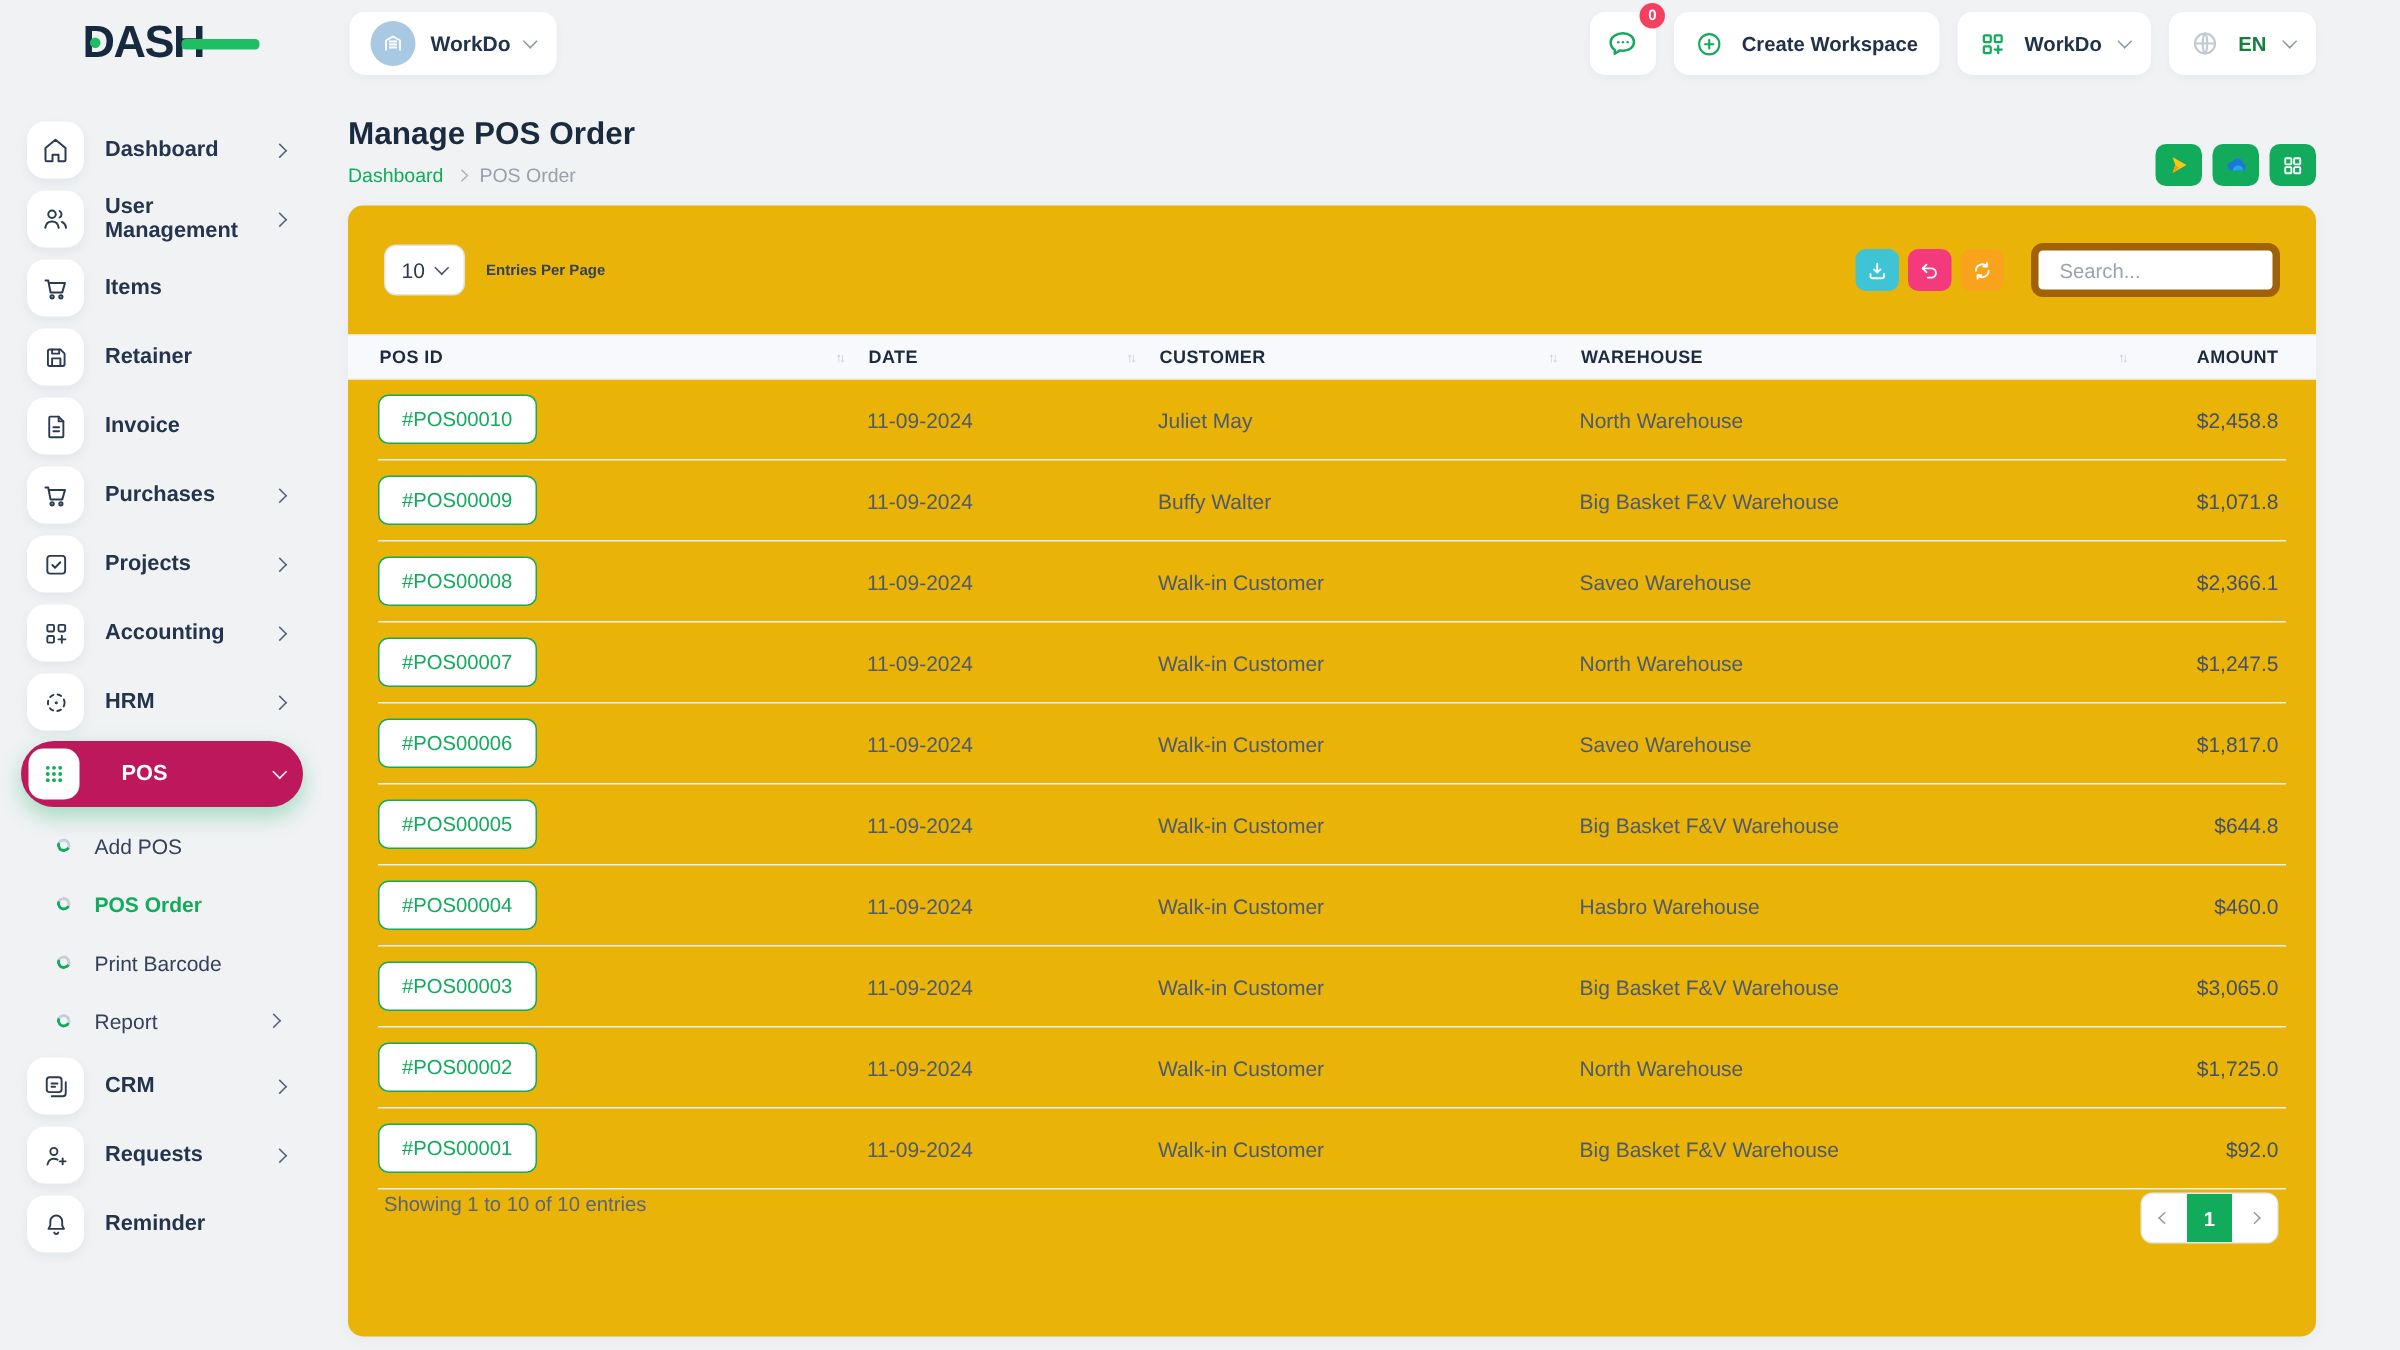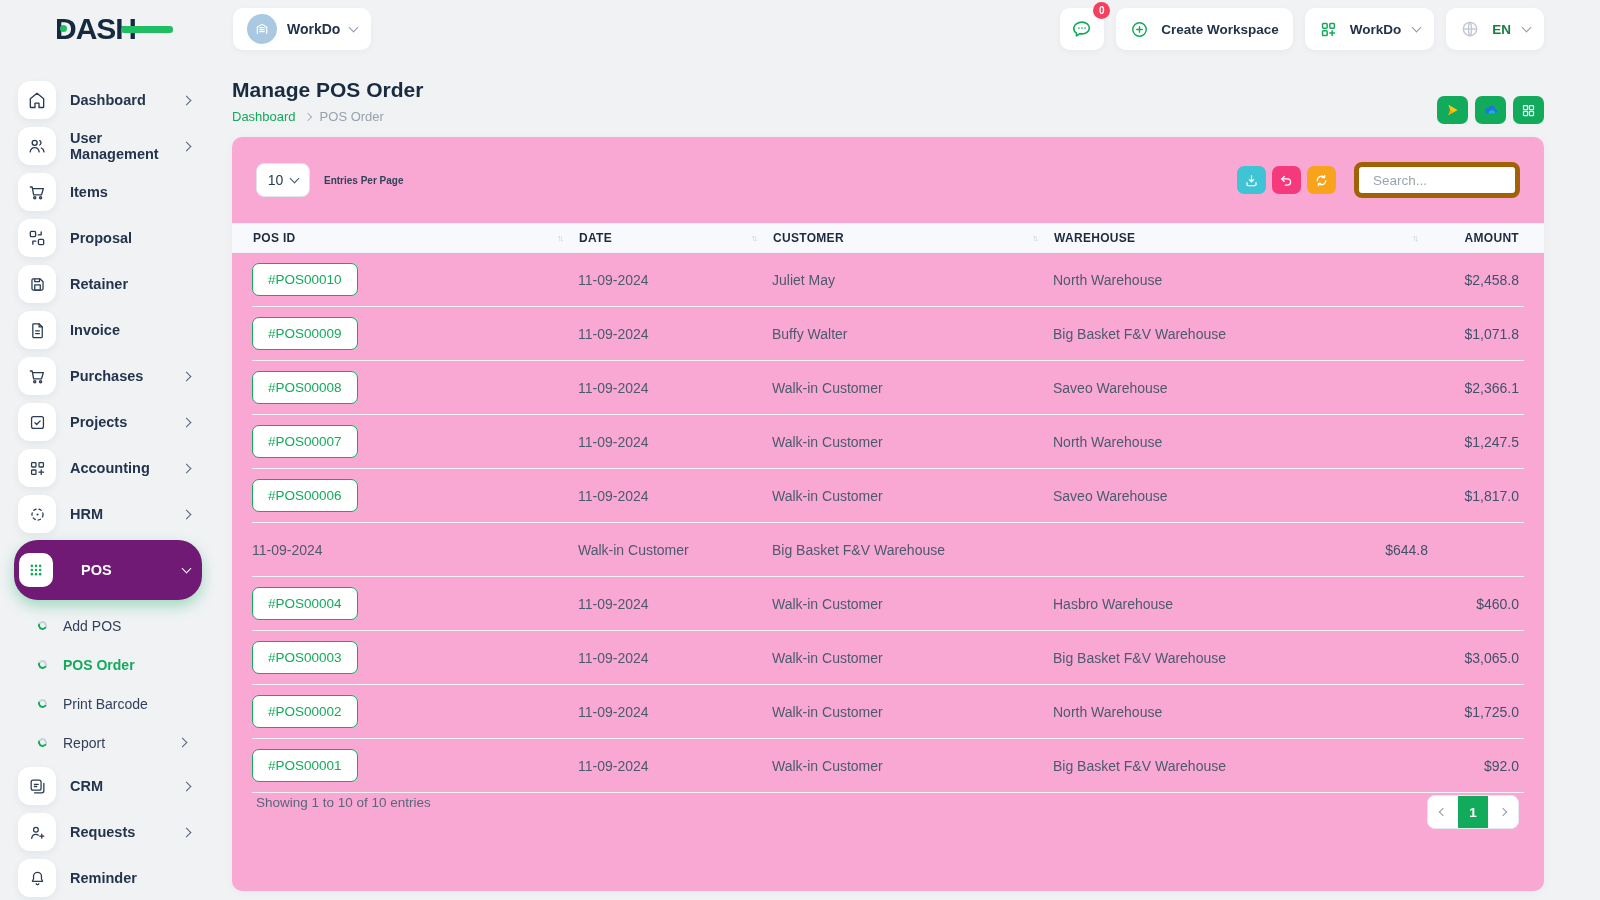--- a/index.html
+++ b/index.html
@@ -59,22 +59,22 @@
     cursor: pointer; gap: 14px; padding-left: 4px;
   }
   .side-ico {
     width: 38px; height: 38px; background: #fff; border-radius: 12px; flex: 0 0 auto;
     display: flex; align-items: center; justify-content: center; color: #2a3b52;
     box-shadow: 0 3px 8px rgba(25,45,70,0.06);
   }
   .side-label { font-size: 14.5px; font-weight: 600; color: #24344d; flex: 1; }
   .side-item .chev { margin-right: 12px; border-color: #55627a; }
   .side-item.active {
-    background: #701a75; border-radius: 24px; margin-left: 0; padding-left: 5px;
-    box-shadow: 0 6px 14px rgba(18,171,92,0.35); height: 60px; gap: 28px;
+    background: #be185d; border-radius: 24px; margin-left: 0; padding-left: 5px;
+    box-shadow: 0 6px 14px rgba(18,171,92,0.35); height: 44px; gap: 28px;
   }
   .side-item.active .side-ico { width: 34px; height: 34px; border-radius: 10px; box-shadow: none; }
   .side-item.active .side-label { color: #fff; }
   .side-item.active .chev { border-color: #fff; }
   .sub-list { margin: 2px 0 4px 0; }
   .sub-item { display: flex; align-items: center; height: 39px; gap: 16px; padding-left: 24px; cursor: pointer; }
   .sub-bullet {
     width: 9px; height: 9px; border-radius: 50%; flex: 0 0 auto;
     border: 2px solid #c7cfd9; border-bottom-color: #12ab5c; border-left-color: #12ab5c;
     transform: rotate(-20deg);
@@ -92,21 +92,21 @@
   .crumb-sep { width: 6px; height: 6px; border-right: 1.6px solid #aab3bf; border-bottom: 1.6px solid #aab3bf; transform: rotate(-45deg); }
   .crumb-current { color: #97a1ae; }
   .integration-btns { display: flex; gap: 7px; }
   .int-btn {
     width: 31px; height: 28px; border-radius: 7px; background: #12ab5c; border: none;
     display: flex; align-items: center; justify-content: center; cursor: pointer;
   }
 
   
   .card {
-    margin-top: 13px; background: #f9a8d4; border-radius: 10px; height: 754px;
+    margin-top: 13px; background: #eab308; border-radius: 10px; height: 754px;
     box-shadow: 0 2px 10px rgba(25,45,70,0.04); display: flex; flex-direction: column;
     padding: 24px 0 0 0;
   }
   .controls { display: flex; align-items: center; padding: 2px 24px 0 24px; height: 36px; }
   .entries-select {
     width: 54px; height: 34px; border: 1px solid #dfe4eb; border-radius: 8px; background: #fff;
     display: flex; align-items: center; justify-content: center; gap: 8px; cursor: pointer;
     font-size: 14px; color: #2a3b52; font-weight: 500;
   }
   .entries-select .chev { border-color: #44516a; }
@@ -252,31 +252,20 @@
       <span class="side-ico">
         <svg width="20" height="20" viewBox="0 0 24 24" fill="none" stroke="currentColor" stroke-width="1.6" stroke-linecap="round" stroke-linejoin="round">
             <path d="M4 6h2.2l1.8 9.5h9.4L19.6 8H7"></path>
             <circle cx="9.3" cy="19" r="1.3"></circle>
             <circle cx="16.3" cy="19" r="1.3"></circle>
           </svg>
       </span>
       <span class="side-label">Items</span>
     </div>
 
-    <div class="side-item">
-      <span class="side-ico">
-        <svg width="20" height="20" viewBox="0 0 24 24" fill="none" stroke="currentColor" stroke-width="1.6" stroke-linecap="round" stroke-linejoin="round">
-            <rect x="4" y="4" width="6.3" height="6.3" rx="1.4"></rect>
-            <rect x="13.7" y="13.7" width="6.3" height="6.3" rx="1.4"></rect>
-            <path d="M17 4.6v3.6h-3.6"></path>
-            <path d="M7 19.4v-3.6h3.6"></path>
-          </svg>
-      </span>
-      <span class="side-label">Proposal</span>
-    </div>
 
     <div class="side-item">
       <span class="side-ico">
         <svg width="19" height="19" viewBox="0 0 24 24" fill="none" stroke="currentColor" stroke-width="1.6" stroke-linecap="round" stroke-linejoin="round">
             <path d="M5 6.5A1.5 1.5 0 0 1 6.5 5h9L19 8.5v9a1.5 1.5 0 0 1-1.5 1.5h-11A1.5 1.5 0 0 1 5 17.5z"></path>
             <path d="M8.5 5v3.5h6V5"></path>
             <rect x="8.5" y="12.5" width="7" height="6.5"></rect>
           </svg>
       </span>
       <span class="side-label">Retainer</span>
@@ -538,20 +527,21 @@
 
   <div class="trow">
     <div class="td td-posid"><span class="pos-pill">#POS00006</span></div>
     <div class="td td-date">11-09-2024</div>
     <div class="td td-customer">Walk-in Customer</div>
     <div class="td td-warehouse">Saveo Warehouse</div>
     <div class="td td-amount">$1,817.0</div>
   </div>
 
   <div class="trow">
+    <div class="td td-posid"><span class="pos-pill">#POS00005</span></div>
     <div class="td td-date">11-09-2024</div>
     <div class="td td-customer">Walk-in Customer</div>
     <div class="td td-warehouse">Big Basket F&amp;V Warehouse</div>
     <div class="td td-amount">$644.8</div>
   </div>
 
   <div class="trow">
     <div class="td td-posid"><span class="pos-pill">#POS00004</span></div>
     <div class="td td-date">11-09-2024</div>
     <div class="td td-customer">Walk-in Customer</div>

